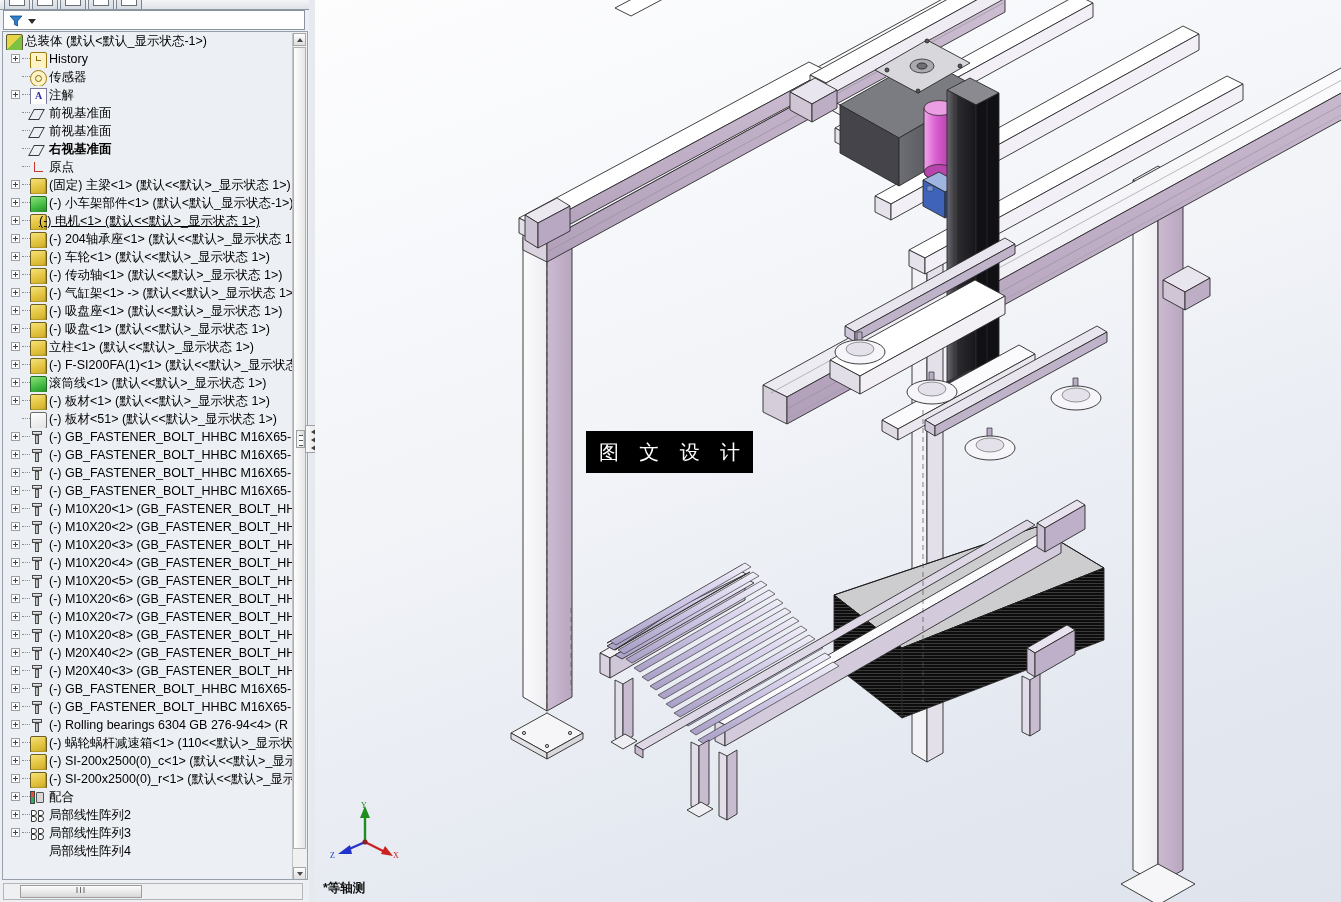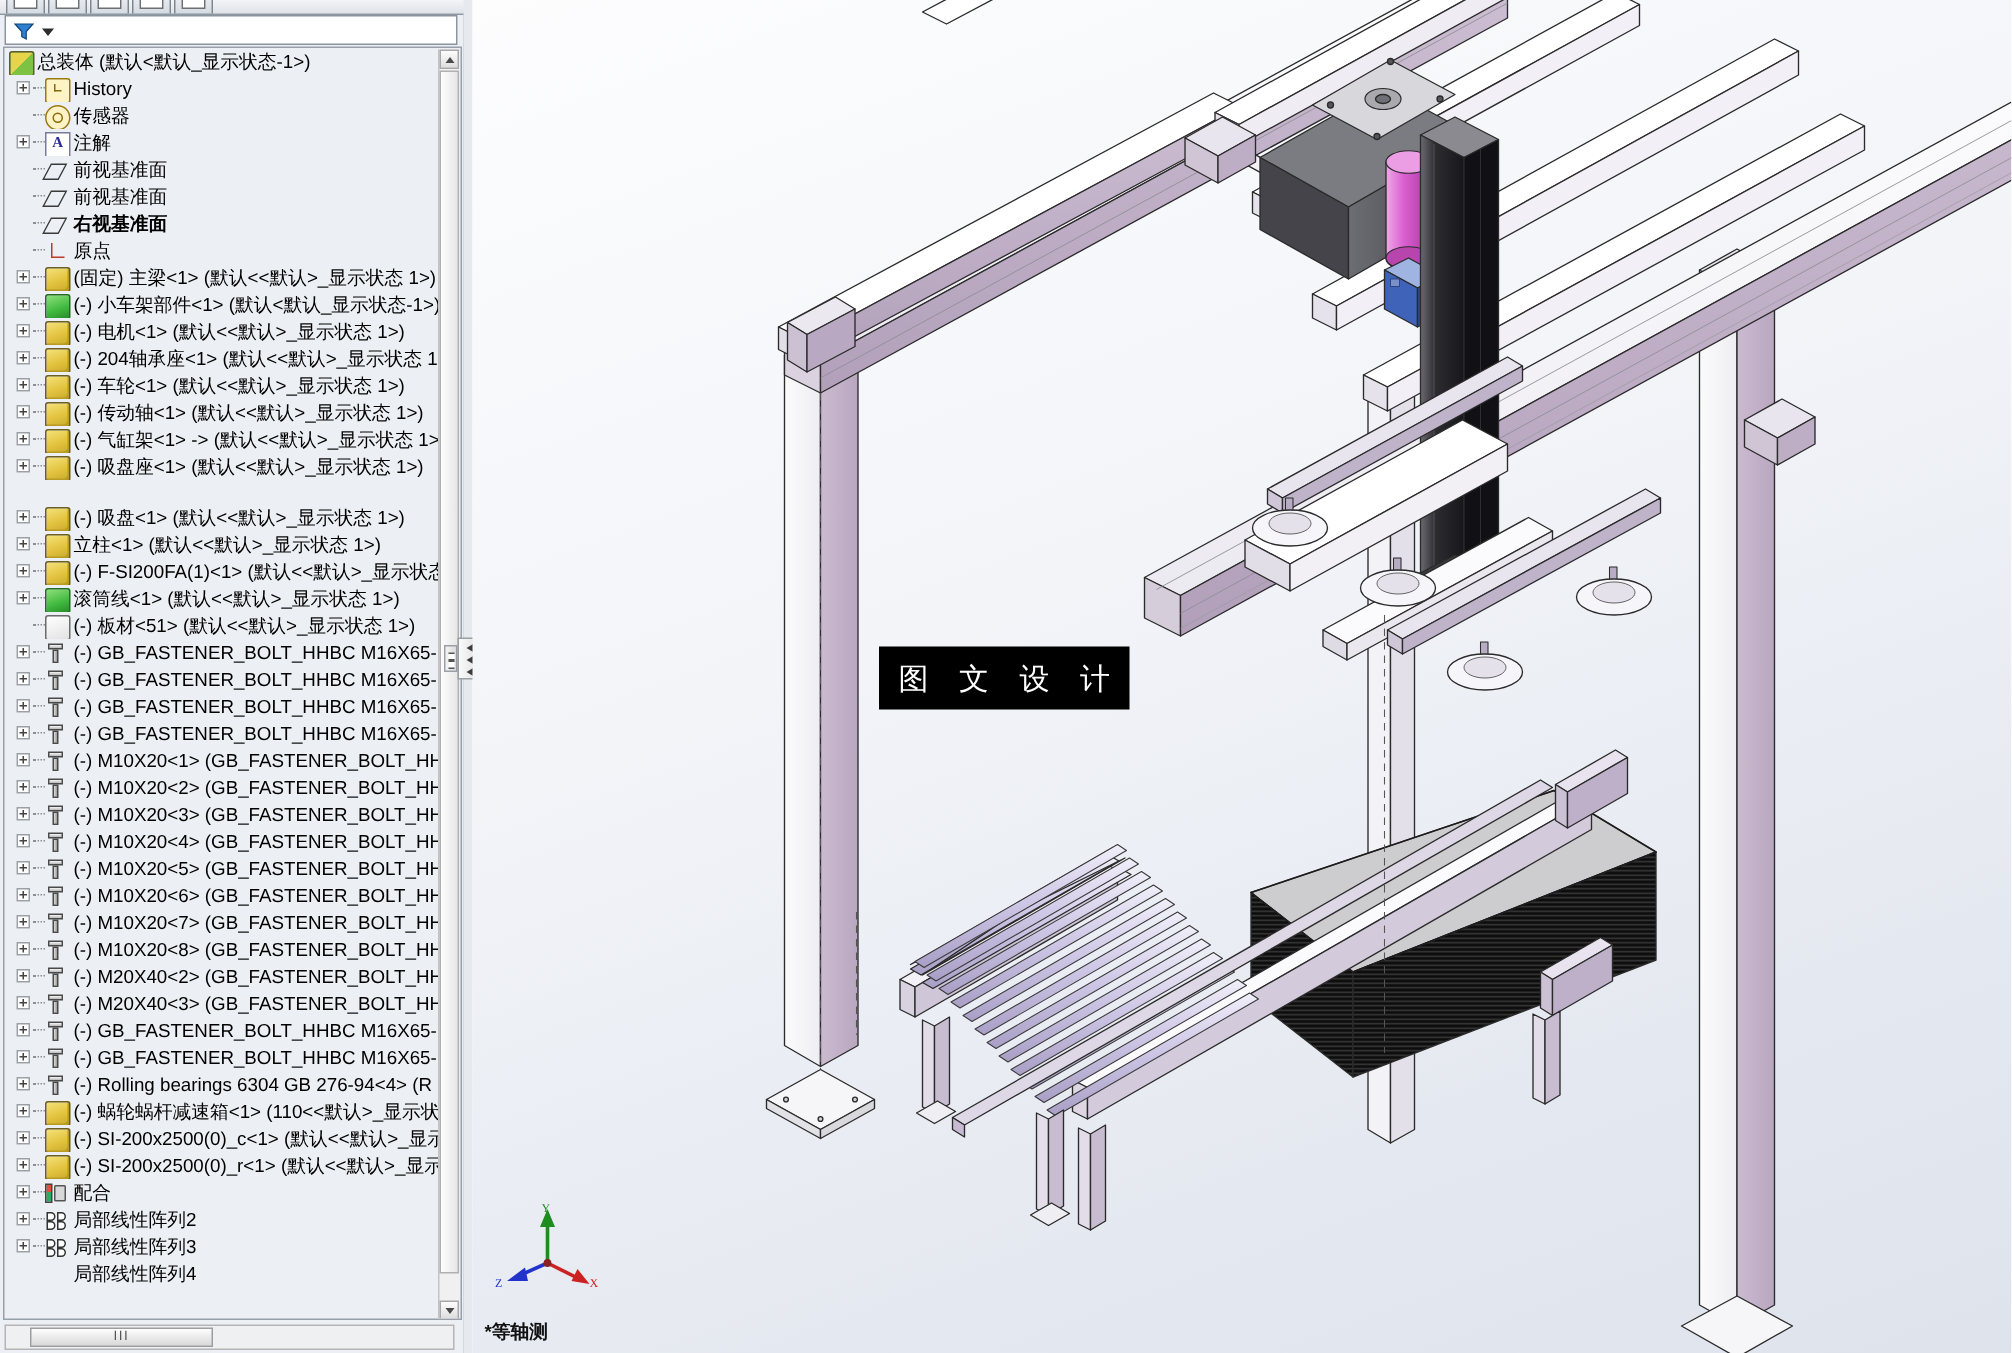--- a/index.html
+++ b/index.html
@@ -228,21 +228,21 @@
           <div class="node" style="top: 0px;">
             <span class="plus" style="left: 8px;"></span>
             <span class="dots" style="left: 19px; width: 8px;"></span>
             <span class="ico ic-part-green" style="left: 27px;"></span>
             <span class="txt" style="left: 46px;">(-) 小车架部件&lt;1&gt;  (默认&lt;默认_显示状态-1&gt;)</span>
           </div>
           <div class="node" style="top: 0px;">
             <span class="plus" style="left: 8px;"></span>
             <span class="dots" style="left: 19px; width: 8px;"></span>
             <span class="ico ic-part" style="left: 27px;"></span>
-            <span class="txt" style="left: 46px;">(-) 电机&lt;1&gt;  (默认&lt;&lt;默认&gt;_显示状态 1&gt;)</span>
+            <span class="txt" style="left: 36px; text-decoration: underline;">(-) 电机&lt;1&gt;  (默认&lt;&lt;默认&gt;_显示状态 1&gt;)</span>
           </div>
           <div class="node" style="top: 0px;">
             <span class="plus" style="left: 8px;"></span>
             <span class="dots" style="left: 19px; width: 8px;"></span>
             <span class="ico ic-part" style="left: 27px;"></span>
             <span class="txt" style="left: 46px;">(-) 204轴承座&lt;1&gt;  (默认&lt;&lt;默认&gt;_显示状态 1&gt;</span>
           </div>
           <div class="node" style="top: 0px;">
             <span class="plus" style="left: 8px;"></span>
             <span class="dots" style="left: 19px; width: 8px;"></span>
@@ -260,21 +260,21 @@
             <span class="dots" style="left: 19px; width: 8px;"></span>
             <span class="ico ic-part" style="left: 27px;"></span>
             <span class="txt" style="left: 46px;">(-) 气缸架&lt;1&gt;  -&gt;  (默认&lt;&lt;默认&gt;_显示状态 1&gt;</span>
           </div>
           <div class="node" style="top: 0px;">
             <span class="plus" style="left: 8px;"></span>
             <span class="dots" style="left: 19px; width: 8px;"></span>
             <span class="ico ic-part" style="left: 27px;"></span>
             <span class="txt" style="left: 46px;">(-) 吸盘座&lt;1&gt;  (默认&lt;&lt;默认&gt;_显示状态 1&gt;)</span>
           </div>
-          <div class="node" style="top: 0px; margin-top: 16px;">
+          <div class="node" style="top: 0px;">
             <span class="plus" style="left: 8px;"></span>
             <span class="dots" style="left: 19px; width: 8px;"></span>
             <span class="ico ic-part" style="left: 27px;"></span>
             <span class="txt" style="left: 46px;">(-) 吸盘&lt;1&gt;  (默认&lt;&lt;默认&gt;_显示状态 1&gt;)</span>
           </div>
           <div class="node" style="top: 0px;">
             <span class="plus" style="left: 8px;"></span>
             <span class="dots" style="left: 19px; width: 8px;"></span>
             <span class="ico ic-part" style="left: 27px;"></span>
             <span class="txt" style="left: 46px;">立柱&lt;1&gt;  (默认&lt;&lt;默认&gt;_显示状态 1&gt;)</span>
@@ -283,20 +283,26 @@
             <span class="plus" style="left: 8px;"></span>
             <span class="dots" style="left: 19px; width: 8px;"></span>
             <span class="ico ic-part" style="left: 27px;"></span>
             <span class="txt" style="left: 46px;">(-) F-SI200FA(1)&lt;1&gt;  (默认&lt;&lt;默认&gt;_显示状态</span>
           </div>
           <div class="node" style="top: 0px;">
             <span class="plus" style="left: 8px;"></span>
             <span class="dots" style="left: 19px; width: 8px;"></span>
             <span class="ico ic-part-green" style="left: 27px;"></span>
             <span class="txt" style="left: 46px;">滚筒线&lt;1&gt;  (默认&lt;&lt;默认&gt;_显示状态 1&gt;)</span>
+          </div>
+          <div class="node" style="top: 0px;">
+            <span class="plus" style="left: 8px;"></span>
+            <span class="dots" style="left: 19px; width: 8px;"></span>
+            <span class="ico ic-part" style="left: 27px;"></span>
+            <span class="txt" style="left: 46px;">(-) 板材&lt;1&gt;  (默认&lt;&lt;默认&gt;_显示状态 1&gt;)</span>
           </div>
           <div class="node" style="top: 0px;">
             <span class="dots" style="left: 19px; width: 8px;"></span>
             <span class="ico ic-part-white" style="left: 27px;"></span>
             <span class="txt" style="left: 46px;">(-) 板材&lt;51&gt;  (默认&lt;&lt;默认&gt;_显示状态 1&gt;)</span>
           </div>
           <div class="node" style="top: 0px;">
             <span class="plus" style="left: 8px;"></span>
             <span class="dots" style="left: 19px; width: 8px;"></span>
             <span class="ico ic-bolt" style="left: 27px;">

